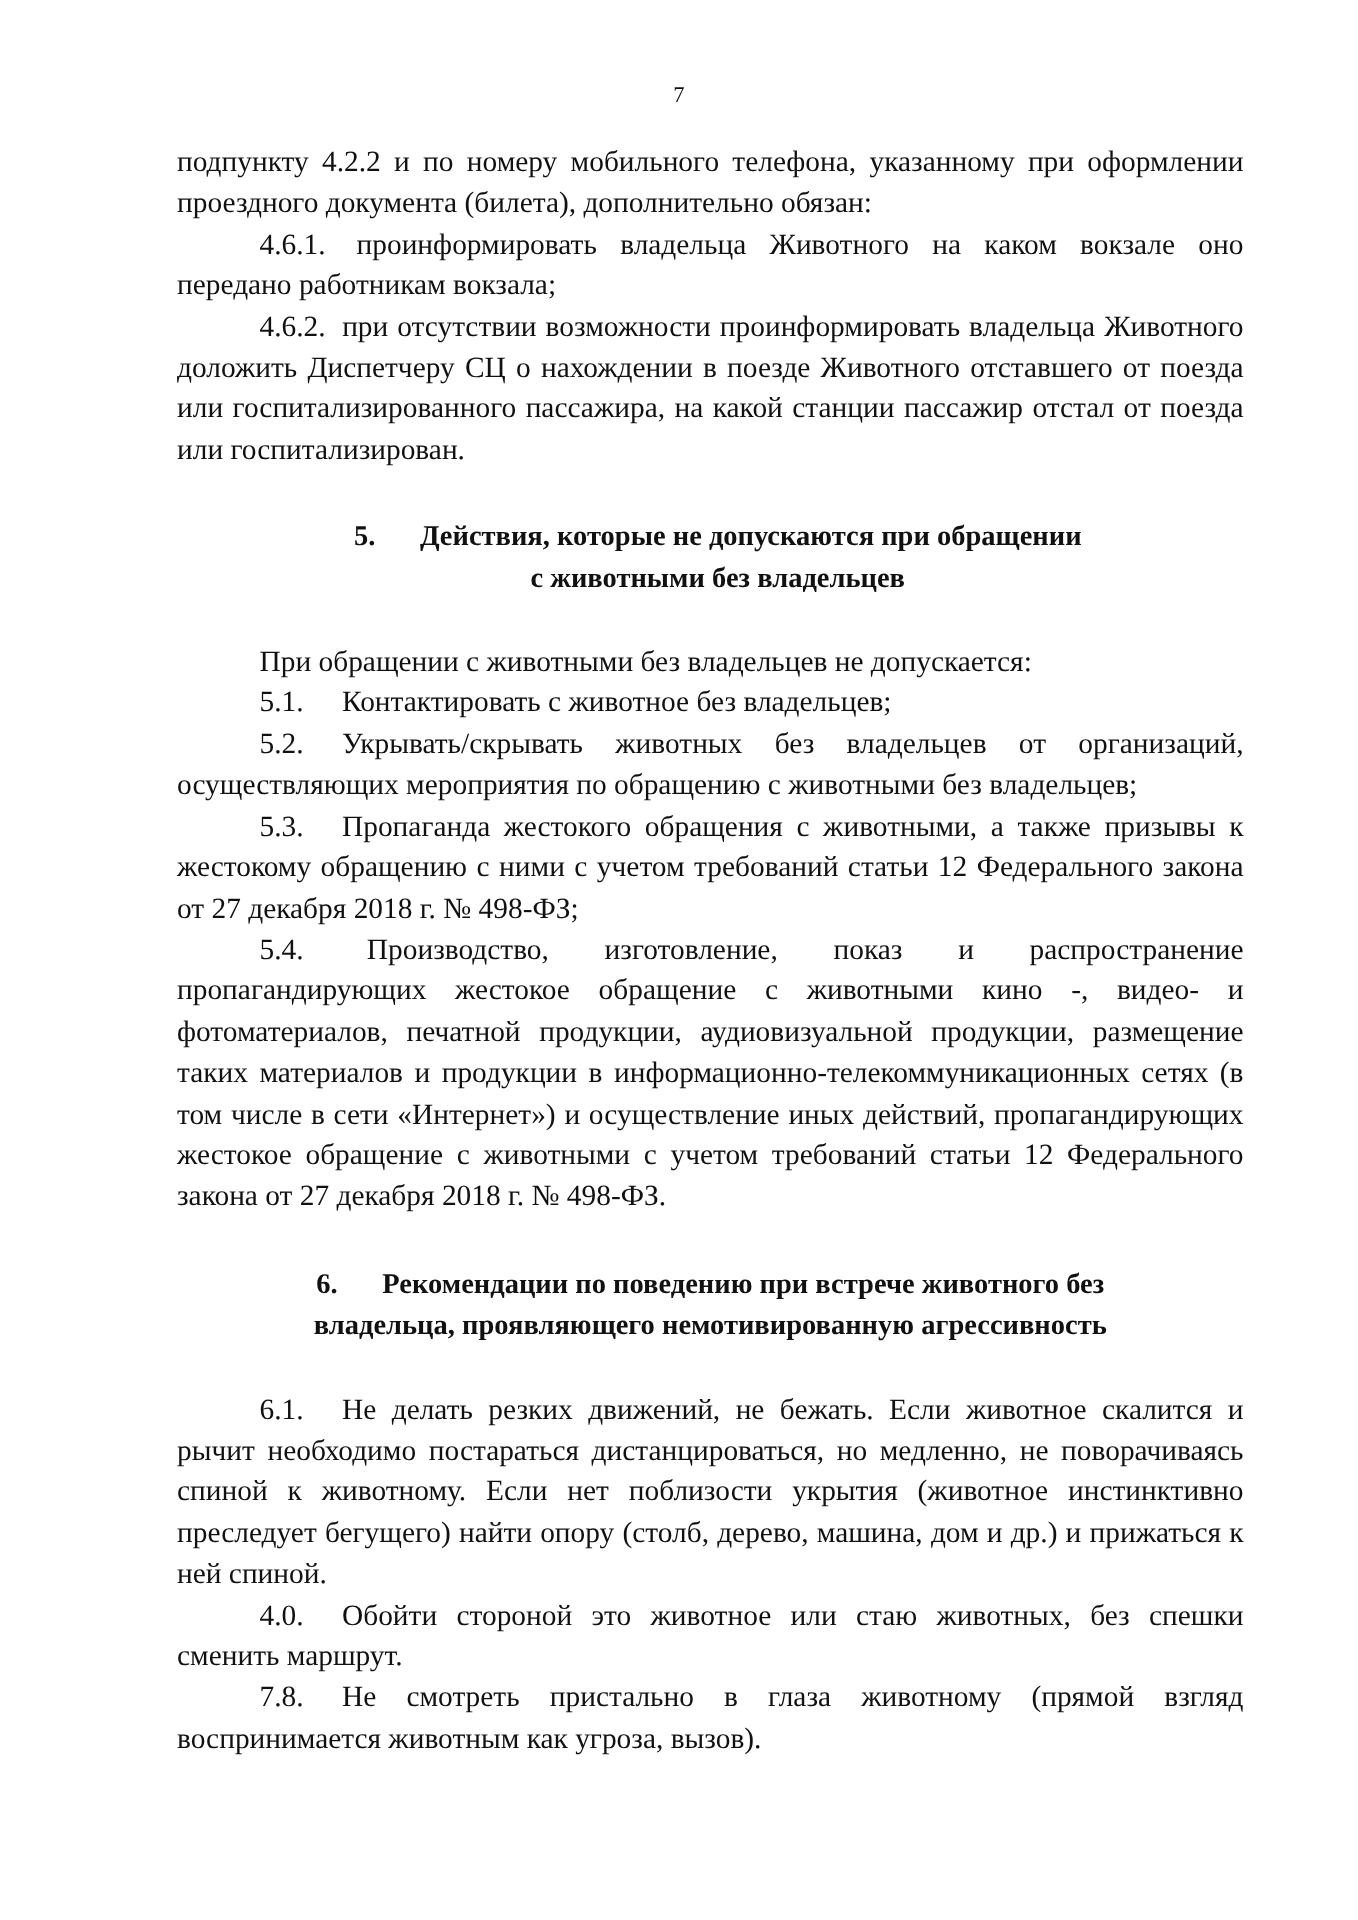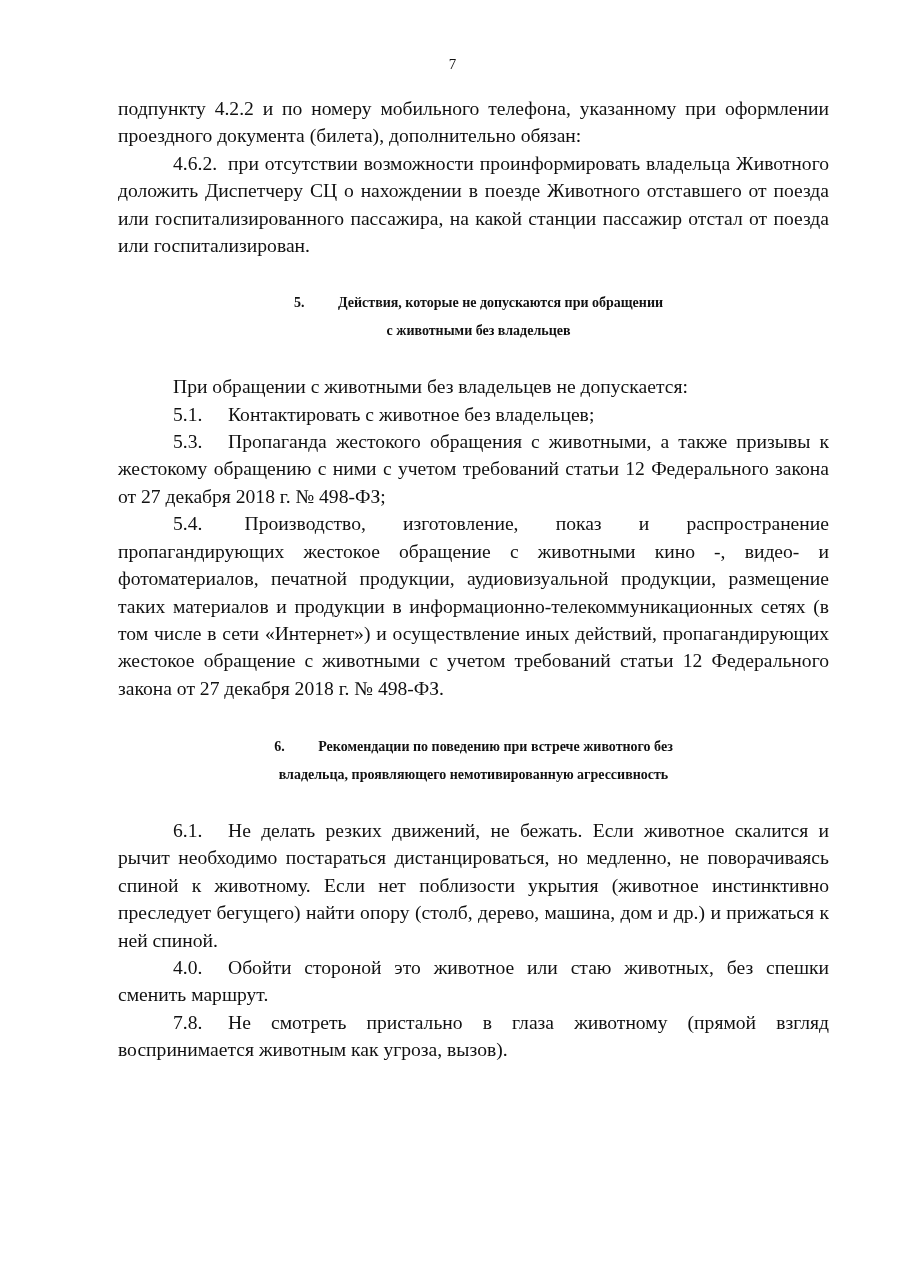--- a/index.html
+++ b/index.html
@@ -17,49 +17,51 @@
   .body-text {
     position: absolute; left: 118px; top: 95px; width: 711px;
   }
   p {
     margin: 0; line-height: 27.4px; text-align: justify; font-family: Liberation Serif, serif;
   }
   p.indent { text-indent: 55px; }
   .num { display: inline-block; min-width: 55px; text-indent: 0; }
   .num.narrow { min-width: 0; margin-right: 5px; }
   h2 {
-    margin: 0; font-size: 14px; font-weight: bold; text-align: center;
+    margin: 0; font-size: 19px; font-weight: bold; text-align: center;
     line-height: 27.4px;
   }
   .heading-num { display: inline-block; width: 44px; text-align: left; }
   .sec5-head { margin-top: 30px; margin-bottom: 29px; padding-left: 10px; }
   .sec6-head { margin-top: 31px; margin-bottom: 29px; }
 </style>
 </head>
 <body>
 
 <div class="page">
   <div class="page-number">7</div>
 
   <div class="body-text">
 
     <p>подпункту 4.2.2 и по номеру мобильного телефона, указанному при оформлении проездного документа (билета), дополнительно обязан:</p>
 
+    <p class="indent"><span class="num narrow">4.6.1.</span> <span>проинформировать владельца Животного на каком вокзале оно передано работникам вокзала;</span></p>
 
     <p class="indent"><span class="num narrow">4.6.2.</span> <span>при отсутствии возможности проинформировать владельца Животного доложить Диспетчеру СЦ о нахождении в поезде Животного отставшего от поезда или госпитализированного пассажира, на какой станции пассажир отстал от поезда или госпитализирован.</span></p>
 
     <h2 class="sec5-head">
       <span class="heading-num">5.</span><span>Действия, которые не допускаются при обращении</span><br>
       <span>с животными без владельцев</span>
     </h2>
 
     <p class="indent">При обращении с животными без владельцев не допускается:</p>
 
     <p class="indent"><span class="num">5.1.</span><span>Контактировать с животное без владельцев;</span></p>
 
+    <p class="indent"><span class="num">5.2.</span><span>Укрывать/скрывать животных без владельцев от организаций, осуществляющих мероприятия по обращению с животными без владельцев;</span></p>
 
     <p class="indent"><span class="num">5.3.</span><span>Пропаганда жестокого обращения с животными, а также призывы к жестокому обращению с ними с учетом требований статьи 12 Федерального закона от 27 декабря 2018 г. № 498-ФЗ;</span></p>
 
     <p class="indent"><span class="num narrow">5.4.</span> <span>Производство, изготовление, показ и распространение пропагандирующих жестокое обращение с животными кино -, видео- и фотоматериалов, печатной продукции, аудиовизуальной продукции, размещение таких материалов и продукции в информационно-телекоммуникационных сетях (в том числе в сети «Интернет») и осуществление иных действий, пропагандирующих жестокое обращение с животными с учетом требований статьи 12 Федерального закона от 27 декабря 2018 г. № 498-ФЗ.</span></p>
 
     <h2 class="sec6-head">
       <span class="heading-num">6.</span><span>Рекомендации по поведению при встрече животного без</span><br>
       <span>владельца, проявляющего немотивированную агрессивность</span>
     </h2>
 

